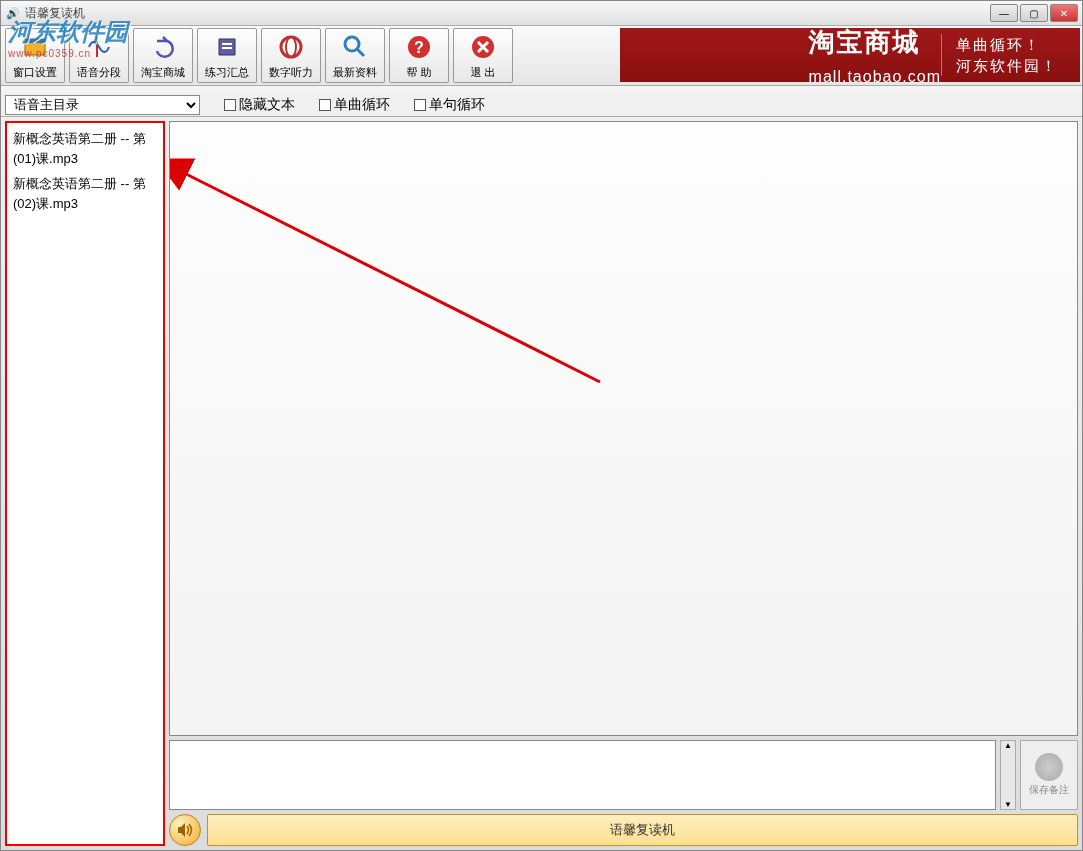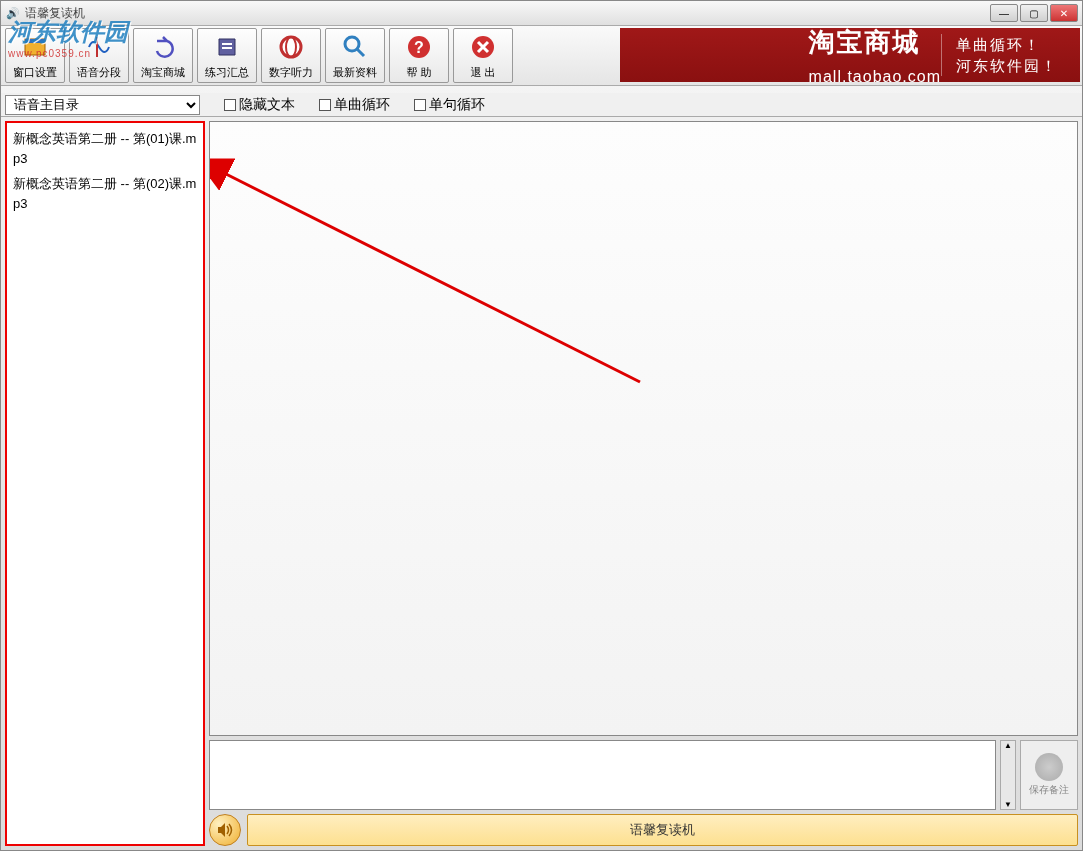--- a/index.html
+++ b/index.html
@@ -22,21 +22,21 @@
 .banner-logo { font-size: 26px; font-weight: bold; letter-spacing: 2px; }
 .banner-sub { font-size: 16px; letter-spacing: 1px; margin-top: 8px; }
 .banner-right { text-align: left; font-size: 15px; line-height: 1.4; letter-spacing: 2px; border-left: 1px solid rgba(255,255,255,0.4); padding-left: 14px; }
 
 .option-row { height: 24px; background: #f0f0f0; border-bottom: 1px solid #aaa; display: flex; align-items: center; padding: 0 4px; gap: 24px; margin-top: 7px; }
 .dir-select { width: 195px; height: 20px; border: 1px solid #888; background: #fff; font-size: 13px; padding-left: 4px; }
 .chk { display: flex; align-items: center; gap: 3px; font-size: 14px; }
 .chk-box { width: 12px; height: 12px; border: 1px solid #555; background: #fff; }
 
 .body-area { flex: 1; display: flex; padding: 4px; gap: 4px; background: linear-gradient(to bottom, #f0f0f0, #dcdcdc); }
-.sidebar { width: 200px; display: flex; flex-direction: column; gap: 0; }
+.sidebar { width: 160px; display: flex; flex-direction: column; gap: 0; }
 .file-list { flex: 1; border: 2px solid #e00; background: #fff; padding: 6px; overflow: auto; }
 .file-item { font-size: 13px; line-height: 1.5; margin-bottom: 6px; cursor: pointer; word-break: break-all; }
 
 .main-area { flex: 1; display: flex; flex-direction: column; gap: 4px; }
 .text-pane { flex: 1; border: 1px solid #888; background: linear-gradient(to bottom, #fdfdfd, #f3f3f3); position: relative; }
 .note-row { height: 70px; display: flex; gap: 4px; }
 .note-input { flex: 1; border: 1px solid #888; background: #fff; }
 .note-scroll { width: 16px; background: #e8e8e8; border: 1px solid #aaa; display: flex; flex-direction: column; justify-content: space-between; align-items: center; font-size: 8px; }
 .save-note { width: 58px; border: 1px solid #aaa; background: #eee; display: flex; flex-direction: column; align-items: center; justify-content: center; font-size: 10px; color: #888; gap: 2px; }
 .save-note-icon { width: 28px; height: 28px; border-radius: 50%; background: radial-gradient(circle, #ccc, #aaa); }

